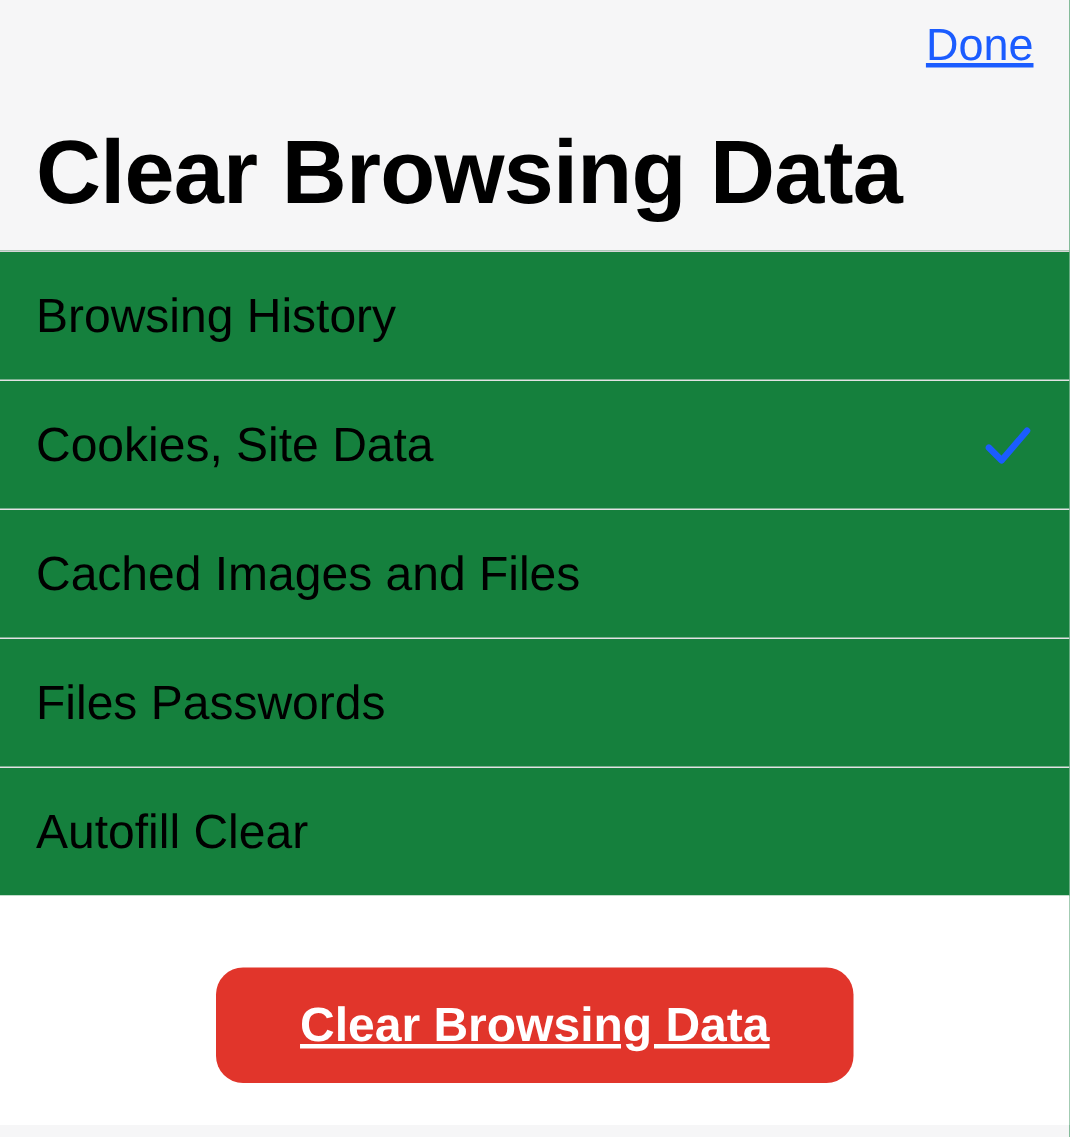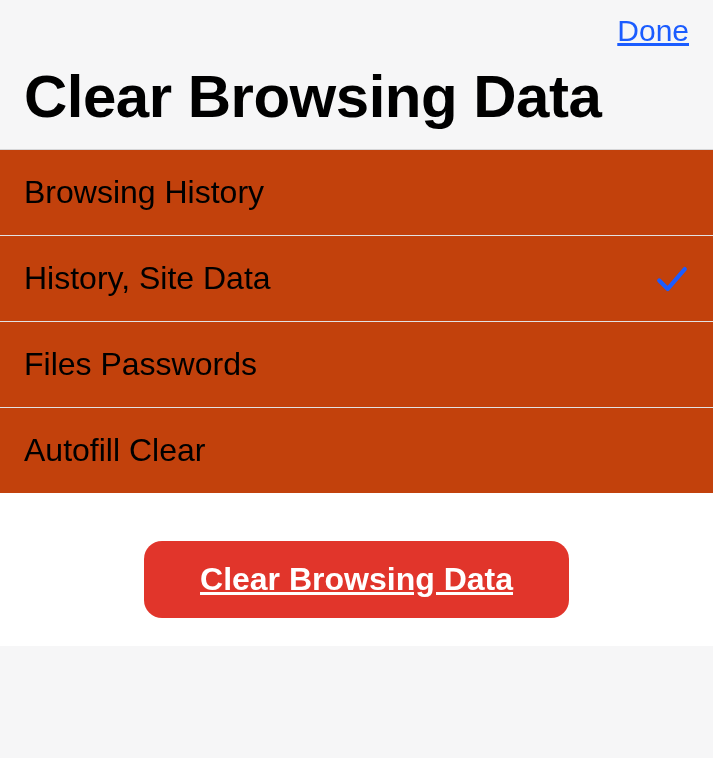--- a/index.html
+++ b/index.html
@@ -17,32 +17,32 @@
     .header {
       padding: 14px 24px 0 24px;
     }
     .done-link {
       display: block;
       text-align: right;
       color: #1b5cff;
       font-size: 30px;
       font-weight: 400;
       text-decoration: underline;
-      margin-bottom: 14px;
+      margin-bottom: 32px;
       cursor: pointer;
     }
     .page-title {
       font-size: 60px;
       font-weight: 800;
       color: #000;
       letter-spacing: -0.5px;
       padding-bottom: 18px;
     }
     .list {
-      background: #c2410c;
+      background: #15803d;
       border-top: 1px solid #d6d6d8;
     }
     .list-item {
       display: flex;
       align-items: center;
       justify-content: space-between;
       padding: 24px 24px;
       border-bottom: 1px solid #e2e2e4;
       cursor: pointer;
       font-size: 32px;
@@ -82,26 +82,29 @@
   <h1 class="page-title">Clear Browsing Data</h1>
 </div>
 
 <div class="list">
 
   <div class="list-item">
     <span>Browsing History</span>
   </div>
 
   <div class="list-item">
-    <span>History, Site Data</span>
+    <span>Cookies, Site Data</span>
     <svg class="checkmark" viewBox="0 0 24 24" fill="none" stroke="#1b5cff" stroke-width="3" stroke-linecap="round" stroke-linejoin="round">
       <polyline points="3,13 9,19 21,5"></polyline>
     </svg>
   </div>
 
+  <div class="list-item">
+    <span>Cached Images and Files</span>
+  </div>
 
   <div class="list-item">
     <span>Files Passwords</span>
   </div>
 
   <div class="list-item">
     <span>Autofill Clear</span>
   </div>
 
 </div>

